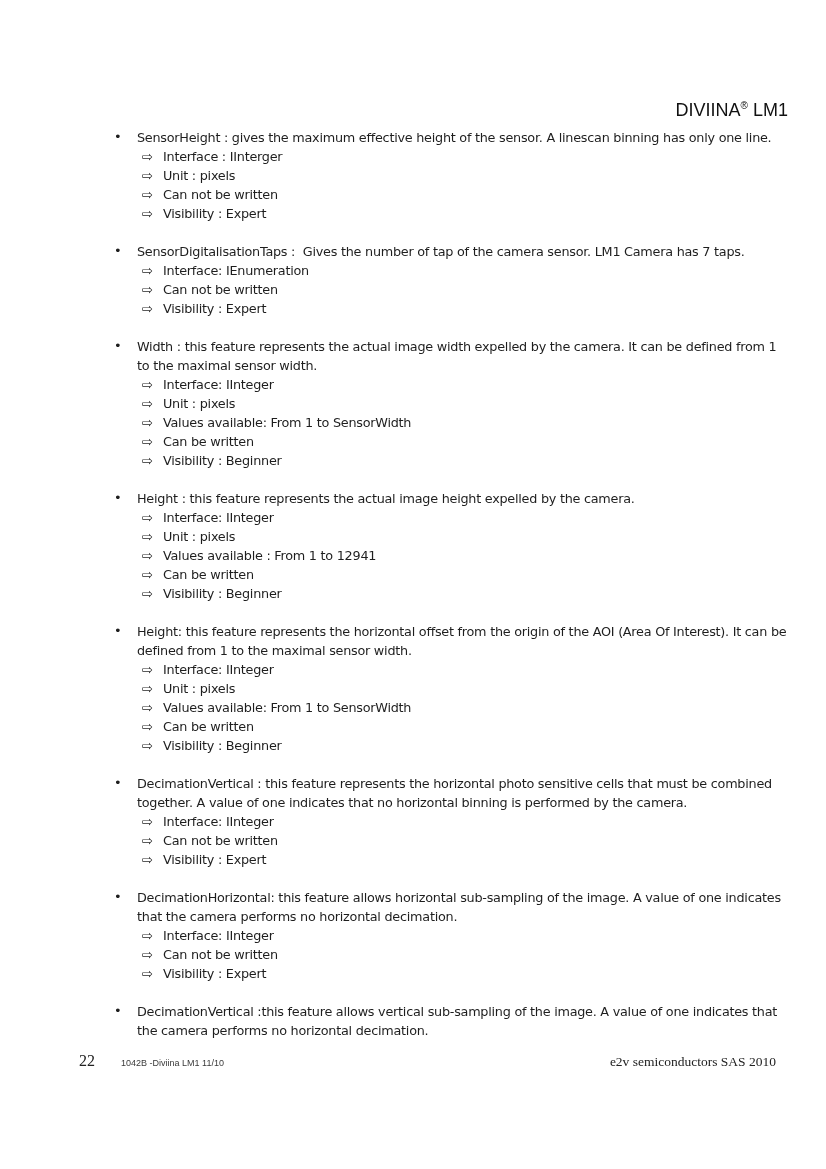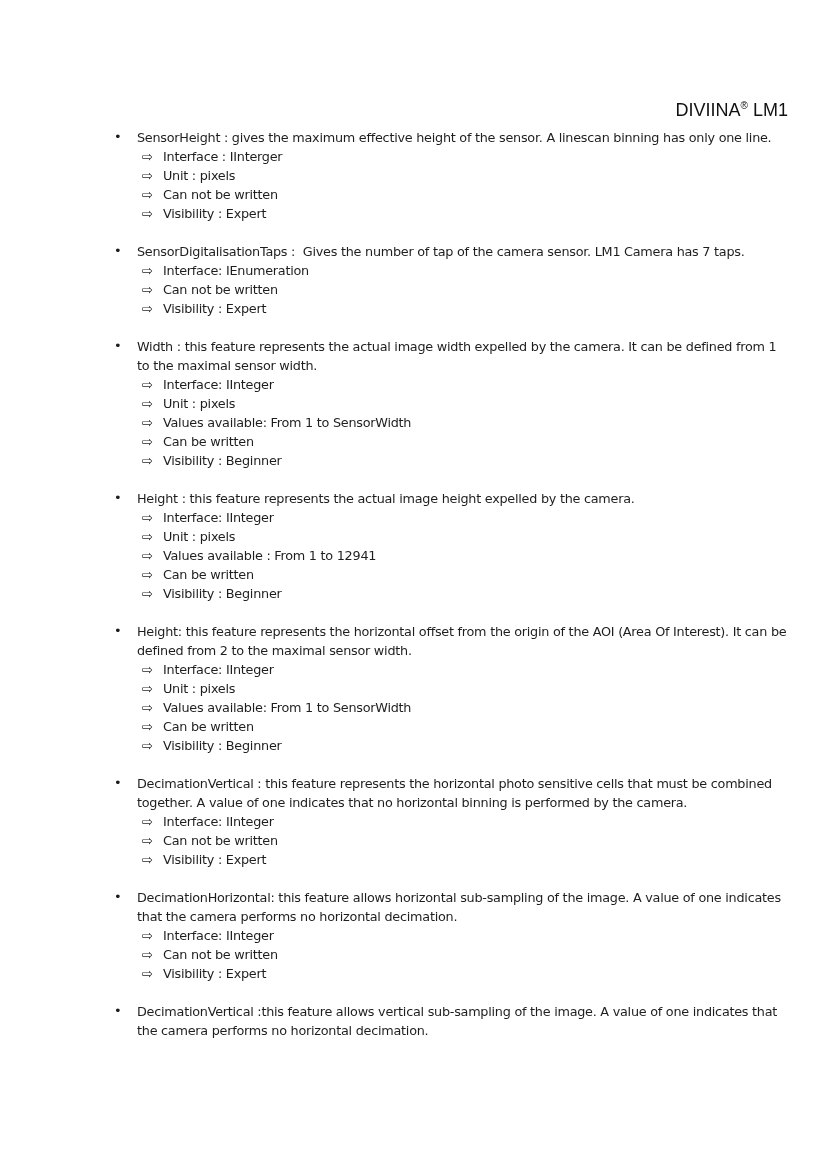--- a/index.html
+++ b/index.html
@@ -141,21 +141,21 @@
 
   <div class="item"><span class="arrow">⇨</span><span class="itext">Values available : From 1 to 12941</span></div>
 
   <div class="item"><span class="arrow">⇨</span><span class="itext">Can be written</span></div>
 
   <div class="item"><span class="arrow">⇨</span><span class="itext">Visibility : Beginner</span></div>
 </div>
   </div>
 
   <div class="section">
-    <div class="head"><span class="bullet">•</span><span class="fname">Height</span><span class="fdesc">: this feature represents the horizontal offset from the origin of the AOI (Area Of Interest). It can be defined from 2 to the maximal sensor width.</span></div>
+    <div class="head"><span class="bullet">•</span><span class="fname">Height</span><span class="fdesc">: this feature represents the horizontal offset from the origin of the AOI (Area Of Interest). It can be defined from 1 to the maximal sensor width.</span></div>
     <div class="items">
   <div class="item"><span class="arrow">⇨</span><span class="itext">Interface: IInteger</span></div>
 
   <div class="item"><span class="arrow">⇨</span><span class="itext">Unit : pixels</span></div>
 
   <div class="item"><span class="arrow">⇨</span><span class="itext">Values available: From 1 to SensorWidth</span></div>
 
   <div class="item"><span class="arrow">⇨</span><span class="itext">Can be written</span></div>
 
   <div class="item"><span class="arrow">⇨</span><span class="itext">Visibility : Beginner</span></div>
@@ -183,14 +183,19 @@
   <div class="item"><span class="arrow">⇨</span><span class="itext">Visibility : Expert</span></div>
 </div>
   </div>
 
   <div class="section">
     <div class="head"><span class="bullet">•</span><span class="fname">DecimationVertical</span><span class="fdesc"> :this feature allows vertical sub-sampling of the image. A value of one indicates that the camera performs no horizontal decimation.</span></div>
     <div class="items"></div>
   </div>
 </div>
 
+  <div class="footer">
+    <span class="page-num">22</span>
+    <span class="doc-ref">1042B -Diviina LM1 11/10</span>
+    <span class="copyright">e2v semiconductors SAS 2010</span>
+  </div>
 
 </div>
 
 </body></html>

